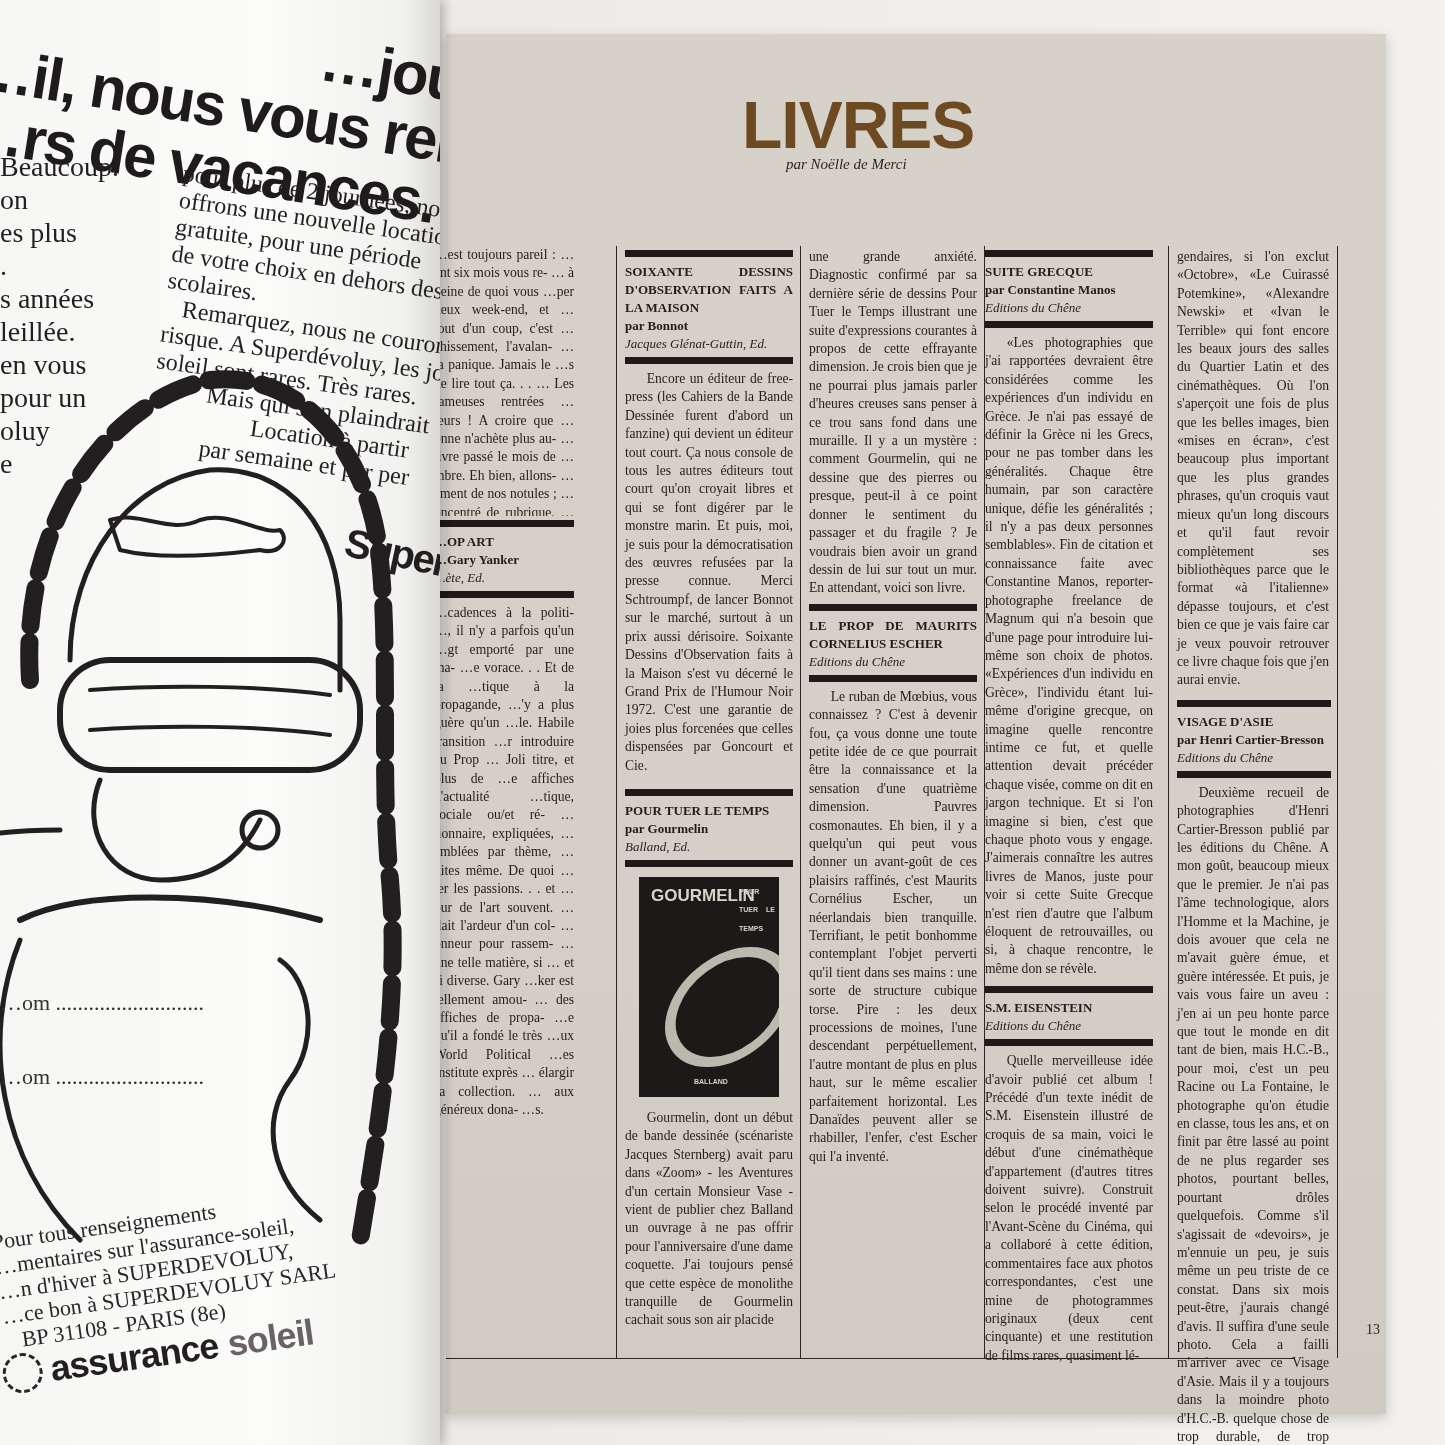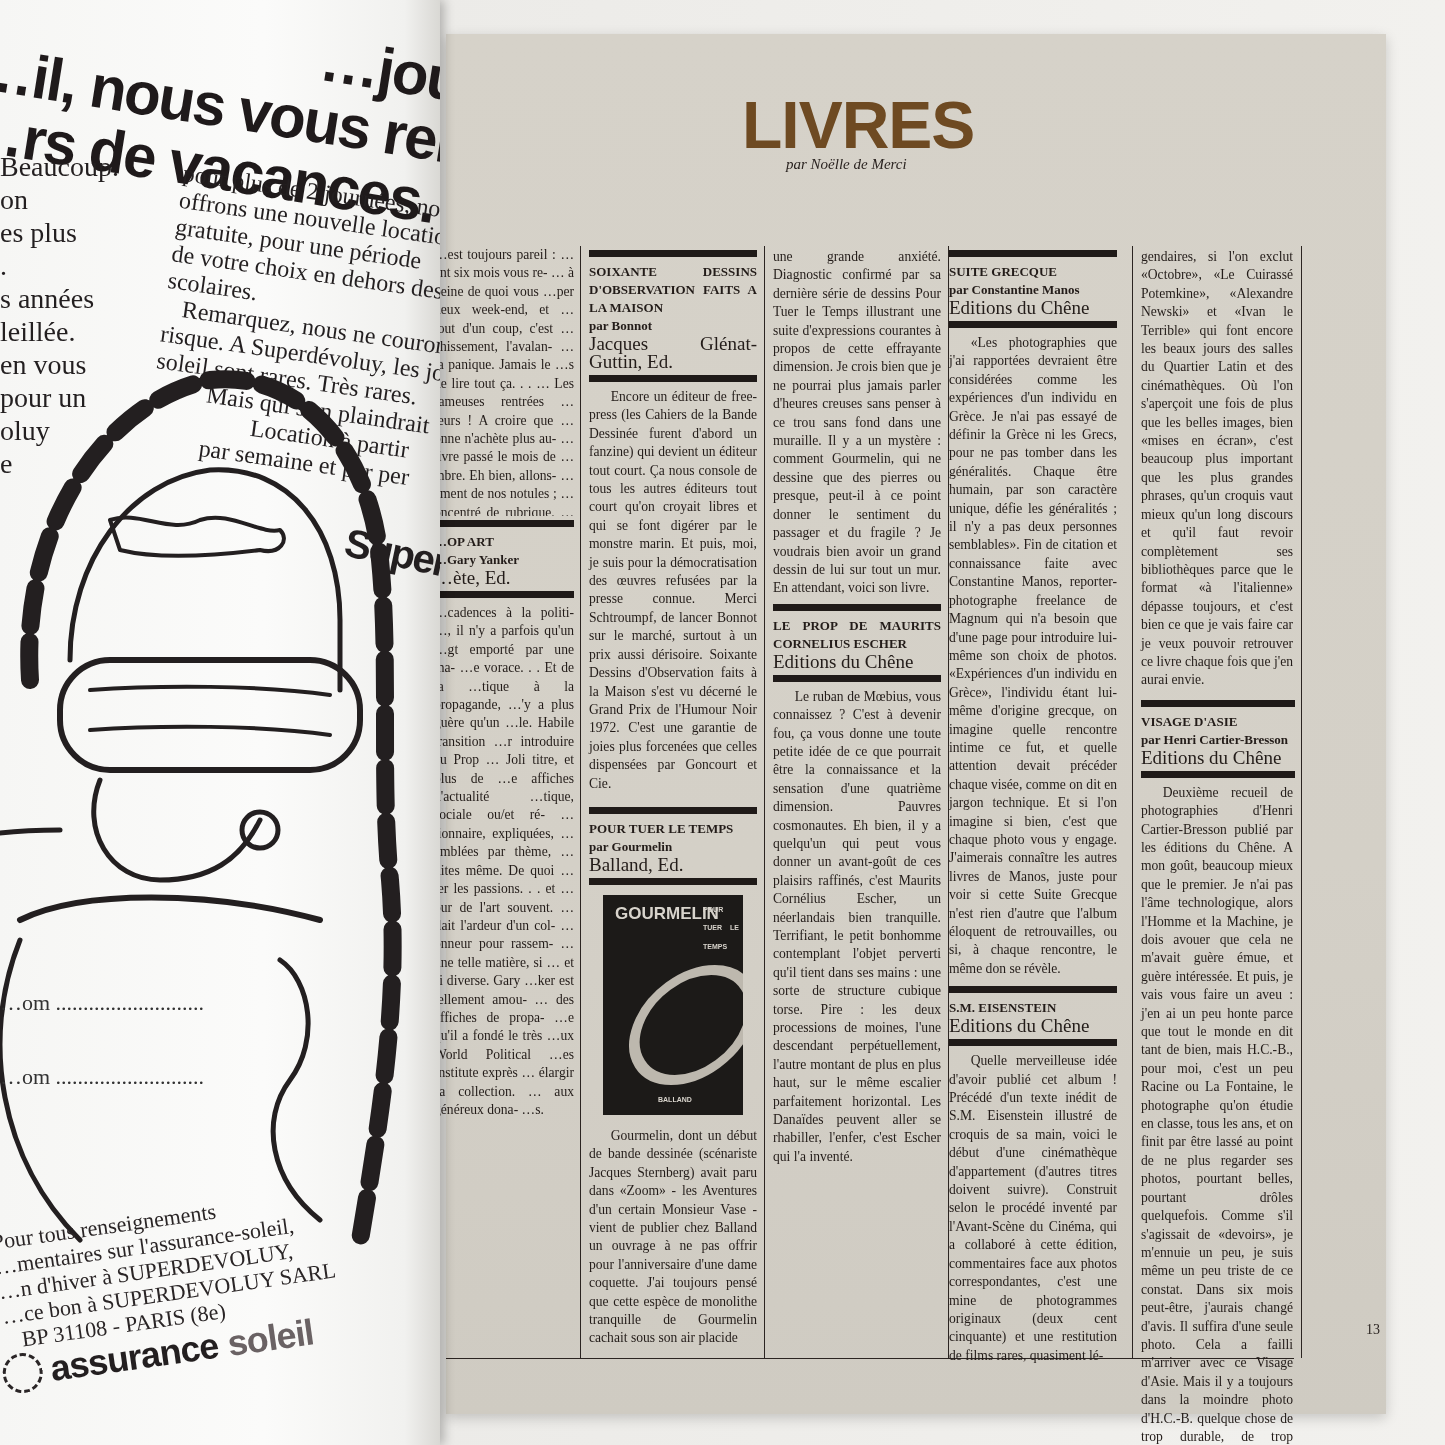--- a/index.html
+++ b/index.html
@@ -22,26 +22,26 @@
   .ad-logo .sun{width:34px;height:34px;border:3px dashed #2a2526;border-radius:50%;margin-right:8px;}
   .ad-logo .w1{font-family:"Liberation Sans",sans-serif;font-weight:bold;font-size:36px;color:#231f20;letter-spacing:-1px;}
   .ad-logo .w2{font-family:"Liberation Sans",sans-serif;font-weight:bold;font-size:36px;color:#6a6264;letter-spacing:-1px;margin-left:10px;}
 
   
   .right-page{position:absolute;left:446px;top:34px;width:940px;height:1380px;background:linear-gradient(180deg,#d6d2c9 0%,#d4d0c7 60%,#cfcbc2 100%);box-shadow:0 4px 12px rgba(0,0,0,.18);z-index:1;}
   .masthead{position:absolute;left:296px;top:58px;font-family:"Liberation Sans",sans-serif;font-weight:bold;font-size:66px;color:#6e4a22;letter-spacing:-1px;line-height:66px;}
   .byline{position:absolute;left:340px;top:122px;font-style:italic;font-size:15px;color:#2b2421;}
   .frame{position:absolute;left:0;top:212px;width:848px;height:1112px;border-bottom:1.5px solid #2b2421;}
   .col{position:absolute;top:0;height:1112px;font-size:13.6px;line-height:18.4px;color:#231c19;text-align:justify;}
-  .col.sep{border-left:1.5px solid #2b2421;}
+  .col.sep{border-left:1.5px solid #2b2421;margin-left:36px;}
   .col p{margin:0;text-indent:1.6em;hyphens:auto;}
   .col p.cont{text-indent:0;}
   .rule{height:7px;background:#1f1a18;margin:4px 0 6px;}
   .title{font-weight:bold;font-size:13px;line-height:18px;text-transform:none;}
-  .publisher{font-size:19px;line-height:18px;}
+  .publisher{font-style:italic;font-size:13px;line-height:18px;}
   .cover{background:#1c1a18;margin:10px auto 12px;position:relative;overflow:hidden;}
   .cover .ct{position:absolute;font-family:"Liberation Sans",sans-serif;font-weight:bold;color:#d8d4cc;}
   .page-number{position:absolute;left:920px;top:1288px;font-size:14px;color:#2b2421;}
 </style>
 </head>
 <body>
 
 <div class="backdrop"></div>
 
 <div class="left-page">

